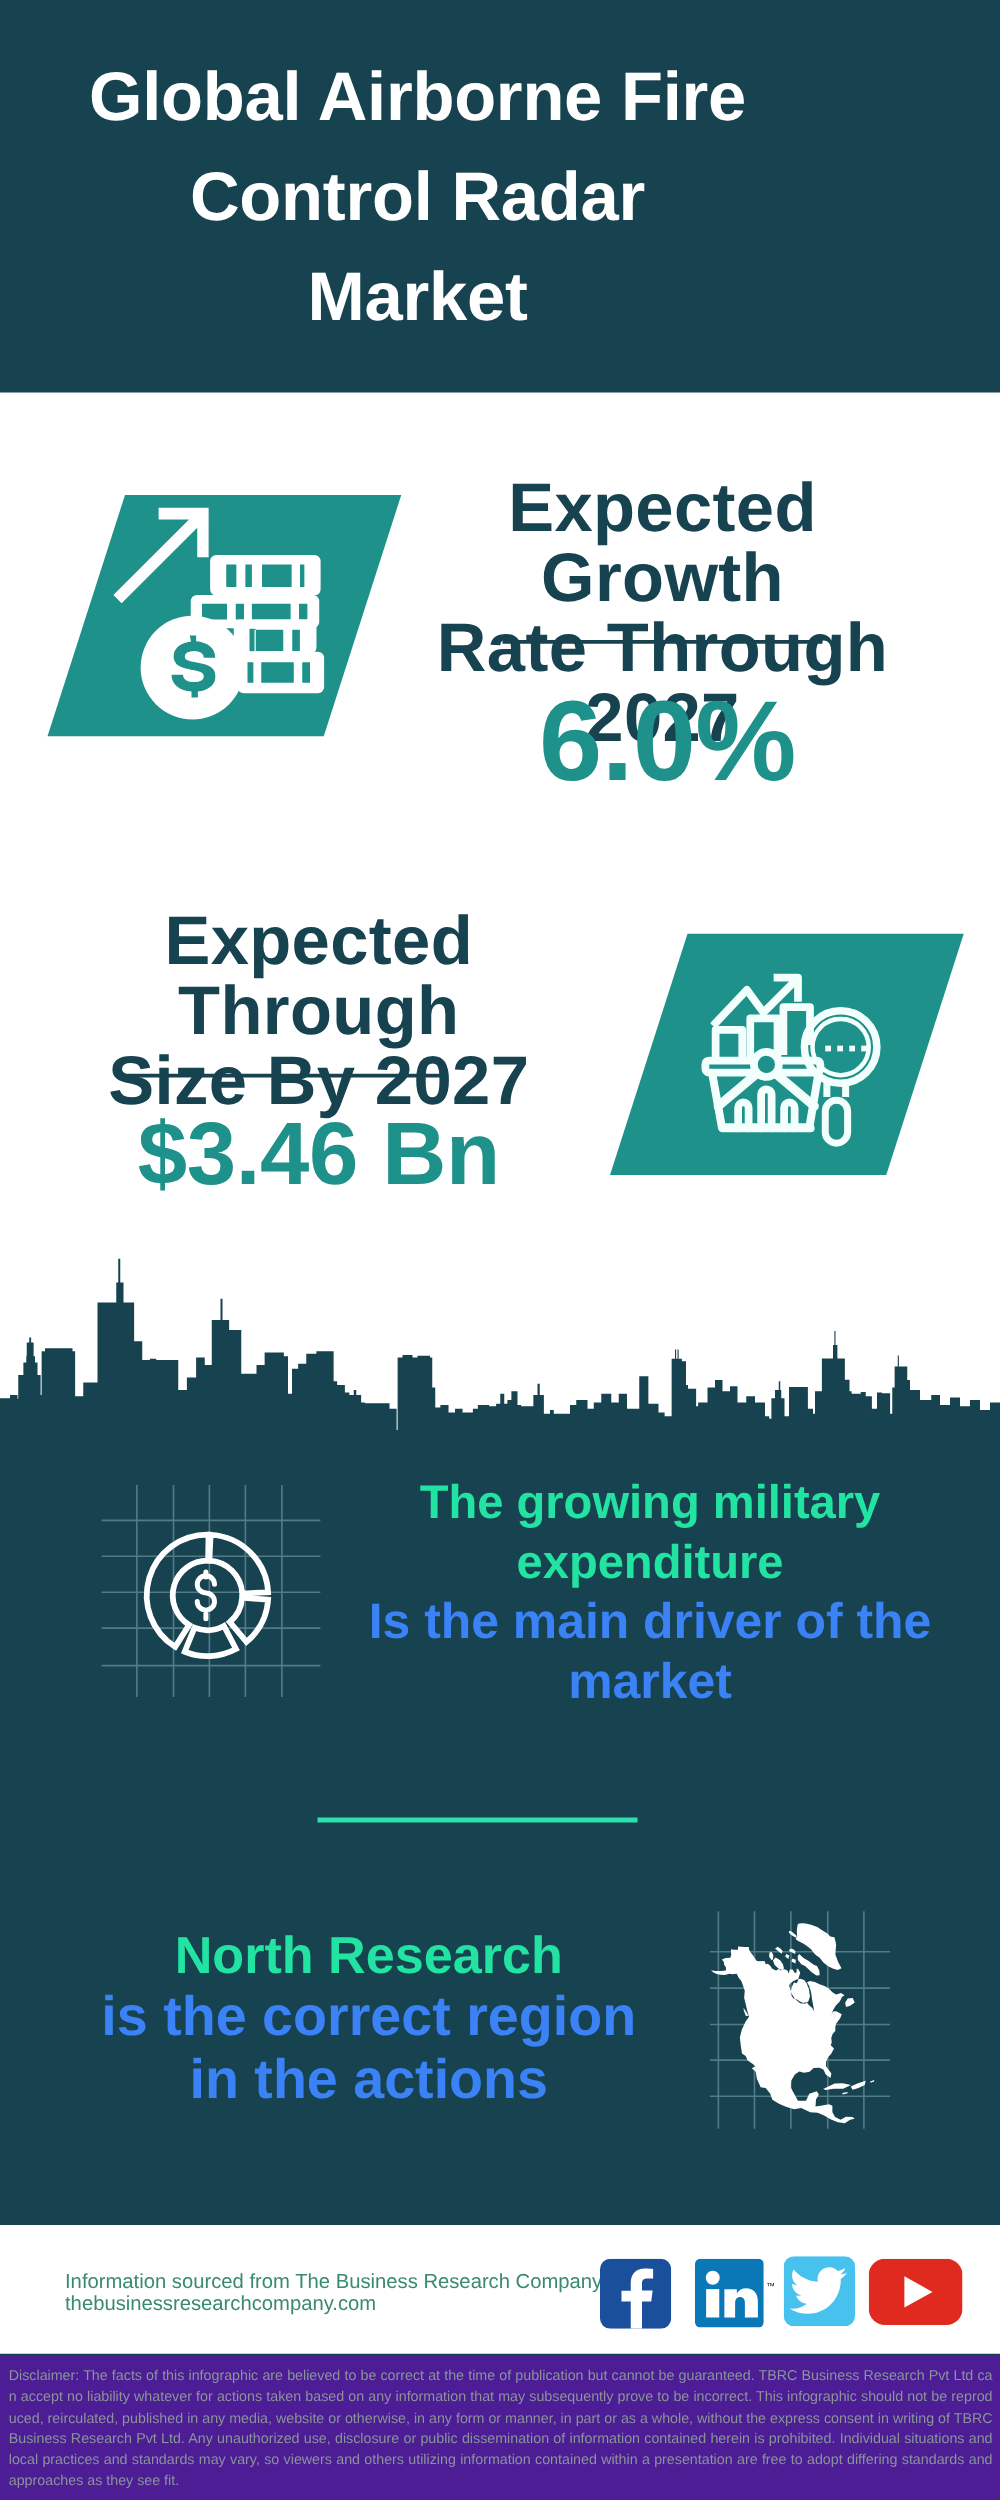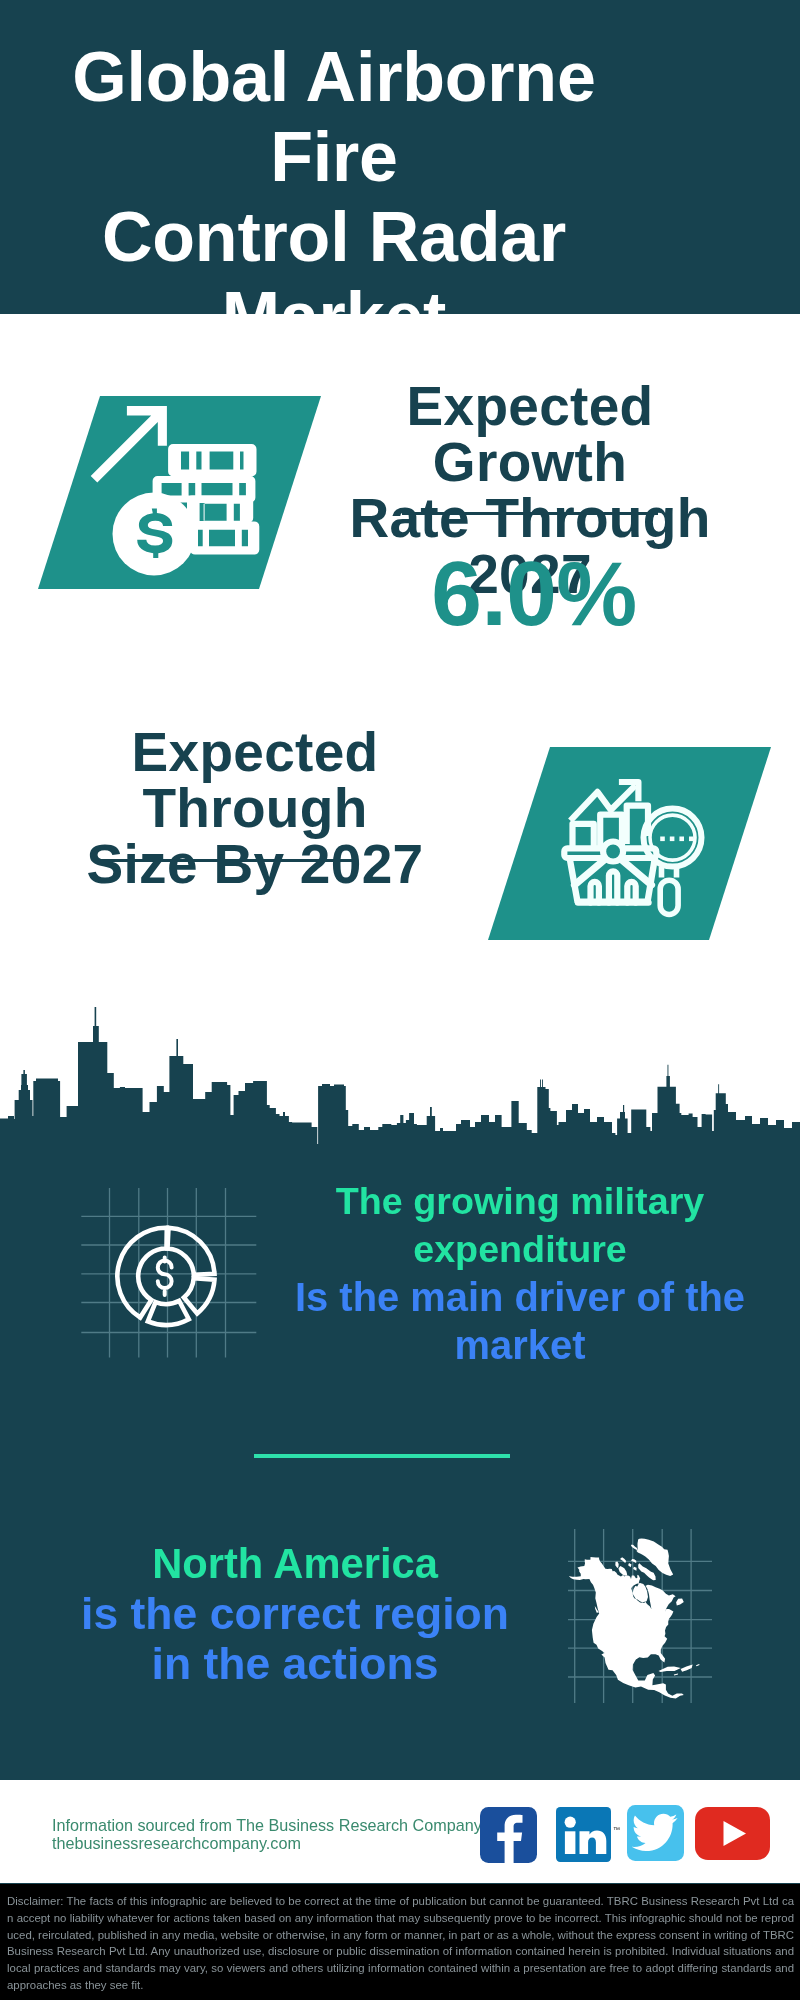--- a/index.html
+++ b/index.html
@@ -3,21 +3,21 @@
 <meta charset="utf-8">
 <style>
   html,body{margin:0;padding:0;}
   body{width:800px;height:2000px;background:#ffffff;
        font-family:"Liberation Sans",sans-serif;overflow:hidden;}
   .page{position:relative;width:800px;height:2000px;background:#fff;}
 
   
   .header{position:absolute;left:0;top:0;width:800px;height:314px;background:#17424f;}
   .header-title{position:absolute;left:0;top:37px;width:668px;text-align:center;
-     color:#fff;font-size:70px;font-weight:bold;line-height:80px;letter-spacing:-0.2px;}
+     color:#fff;font-size:55px;font-weight:bold;line-height:80px;letter-spacing:-0.2px;}
 
   
   .stat-label{color:#17424f;font-size:55px;font-weight:bold;line-height:56px;text-align:center;letter-spacing:0.3px;}
   .stat-divider{height:3px;background:#17424f;}
   .stat-value{color:#1e918a;font-size:91px;font-weight:bold;text-align:center;line-height:80px;letter-spacing:-0.5px;}
 
   
   .darkbody{position:absolute;left:0;top:1144px;width:800px;height:636px;background:#17424f;}
   .mint{color:#22e3a2;}
   .white{color:#3b82f6;font-weight:bold;}
@@ -26,21 +26,21 @@
   .region-text{font-size:44.5px;line-height:50px;}
   .region-text .mint{font-size:41.7px;}
   .body-text b{font-weight:bold;}
   .midrule{position:absolute;height:4px;background:#2ee0ab;}
 
   
   .footbar{position:absolute;left:0;top:1780px;width:800px;height:100px;background:#fff;}
   .source{position:absolute;color:#3a8a6e;font-size:16.2px;line-height:18px;white-space:nowrap;margin-left:15px;}
   .social{position:absolute;}
   .tm{position:absolute;left:613px;top:46px;font-size:7px;color:#222;}
-  .disclaimer{position:absolute;left:0;top:1884px;width:800px;height:116px;background:#000000;
+  .disclaimer{position:absolute;left:0;top:1884px;width:800px;height:116px;background:#4c1d95;
      color:#8a9499;font-size:11.41px;line-height:16.8px;}
   .dl-top{position:absolute;left:0;top:1883px;width:800px;height:3.2px;background:#17424f;}
   .dl-text{position:absolute;left:7px;top:9px;width:787px;text-align:justify;word-break:break-all;}
 </style>
 </head>
 <body>
 
 <div class="page">
 
   <div class="header">
@@ -84,20 +84,21 @@
   <div class="stat-divider" style="left:402px;top:512px;width:256px;position:absolute;"></div>
   <div class="stat-value" style="position:absolute;left:344px;top:554px;width:380px;">6.0%</div>
 
   <div style="position:absolute;left:65px;top:724px;width:380px;">
     <div class="stat-label">
       <div>Expected Through</div>
       <div>Size By 2027</div>
     </div>
   </div>
   <div class="stat-divider" style="left:99px;top:859px;width:256px;position:absolute;"></div>
+  <div class="stat-value" style="position:absolute;left:65px;top:884px;width:380px;font-size:71px;letter-spacing:-0.3px;">$3.46 Bn</div>
   <svg id="stat2-icon" width="300" height="210" viewBox="0 0 300 210" style="position:absolute;left:480px;top:740px;">
     <polygon points="70,7 291,7 229,200 8,200" fill="#1e918a"></polygon>
     <g fill="none" stroke="#f2fffd" stroke-width="6.2" stroke-linecap="round" stroke-linejoin="round">
 
       <polyline points="92.5,78.4 117.5,51.9 130.8,70 153.2,47.6" stroke-linecap="square"></polyline>
 
       <polyline points="142,42 158.4,42 158.4,58.2" stroke-linecap="square"></polyline>
 
       <polyline points="92.5,106 92.5,83.8 113.8,83.8 113.8,110" stroke-linecap="butt"></polyline>
       <polyline points="120.2,106 120.2,74.7 142,74.7 142,110" stroke-linecap="butt"></polyline>
@@ -159,21 +160,21 @@
   </svg>
   <div class="body-text" style="position:absolute;left:290px;top:1177px;width:460px;">
     <div class="mint"><b>The growing military</b></div>
     <div class="mint"><b>expenditure</b></div>
     <div class="white">Is the main driver of the</div>
     <div class="white">market</div>
   </div>
   <div class="midrule" style="left:254px;top:1454px;width:256px;"></div>
 
   <div class="body-text region-text" style="position:absolute;left:55px;top:1539px;width:480px;">
-    <div class="mint"><b>North America</b></div>
+    <div class="mint"><b>North Research</b></div>
     <div class="white">is the correct region</div>
     <div class="white">in the actions</div>
   </div>
   <svg id="map-icon" width="170" height="205" viewBox="0 0 170 205" style="position:absolute;left:555px;top:1515px;">
     <g stroke="#507b87" stroke-width="1.3">
       <path d="M19.7,14 V188 M48.6,14 V188 M77.7,14 V188 M107.2,14 V188 M136.1,14 V188"></path>
       <path d="M13,46.4 H157 M13,75.5 H157 M13,104.6 H157 M13,133.1 H157 M13,162 H157"></path>
     </g>
     <path fill-rule="evenodd" fill="#ffffff" d="M29.8,44.3 L31.9,44.7 L33.7,44.7 L35.4,44.7 L35.5,42.1 L38.0,42.3 L41.0,42.6 L44.1,42.5 L44.1,44.1 L45.1,46.4 L46.9,48.5 L48.7,51.3 L50.4,53.8 L52.5,54.0 L54.9,53.8 L56.8,53.9 L57.6,56.3 L59.3,56.0 L61.4,57.7 L62.6,59.7 L64.1,60.5 L65.9,61.4 L68.1,60.0 L69.6,61.4 L71.3,60.2 L73.9,60.8 L75.2,61.8 L76.0,63.9 L76.8,60.6 L79.1,60.6 L80.9,63.3 L82.3,63.0 L82.3,59.8 L83.8,60.5 L85.2,63.4 L84.3,65.8 L83.5,69.3 L82.3,71.6 L80.2,70.9 L78.5,74.3 L77.6,78.6 L78.3,81.8 L79.9,83.7 L82.5,84.5 L84.9,86.2 L87.7,87.4 L90.3,86.6 L92.0,89.0 L95.0,91.5 L96.4,94.3 L95.7,90.1 L94.7,84.9 L94.0,79.6 L92.7,74.4 L90.6,70.7 L92.9,69.8 L96.9,70.5 L100.6,72.3 L104.6,73.8 L107.8,75.6 L110.9,78.7 L113.9,80.6 L117.8,79.3 L120.6,81.2 L118.6,82.5 L116.8,86.2 L113.7,89.3 L111.5,92.9 L110.0,97.1 L111.4,94.1 L114.1,93.9 L118.4,96.4 L117.1,99.5 L115.8,101.4 L113.9,103.9 L113.2,106.8 L113.3,109.6 L111.1,112.1 L110.0,115.4 L110.4,118.7 L109.6,121.2 L112.2,123.7 L110.1,127.8 L107.5,130.8 L105.8,134.6 L105.8,137.9 L110.1,143.7 L109.4,147.4 L105.6,144.5 L103.7,140.6 L100.5,139.2 L95.9,139.3 L92.7,142.4 L88.2,143.1 L84.4,142.2 L80.9,144.6 L77.9,149.6 L77.6,154.9 L83.3,165.6 L89.8,165.5 L92.4,160.0 L98.4,158.0 L100.1,160.5 L97.8,164.5 L97.4,170.2 L101.6,169.5 L108.2,168.3 L110.9,169.6 L110.9,174.8 L113.1,178.6 L117.4,180.8 L121.8,178.4 L127.0,178.6 L128.8,180.0 L125.1,180.7 L120.8,183.6 L115.4,182.8 L109.8,180.5 L104.3,177.3 L99.1,175.1 L93.2,174.8 L86.0,171.4 L80.4,172.4 L73.7,170.3 L68.2,167.9 L62.9,164.7 L61.2,159.9 L57.5,155.3 L53.5,154.8 L50.5,147.9 L49.6,142.4 L46.4,139.6 L49.5,138.0 L46.7,135.8 L43.2,133.4 L41.5,129.7 L38.6,127.8 L37.7,122.4 L36.9,115.0 L38.4,108.7 L41.6,102.0 L44.2,98.4 L42.7,93.4 L41.6,88.4 L40.3,83.2 L40.8,77.5 L39.3,73.1 L38.0,69.8 L35.9,67.2 L34.4,63.9 L30.6,64.3 L28.5,63.9 L24.9,64.9 L21.6,64.7 L18.3,64.2 L15.8,62.9 L13.8,61.1 L17.1,61.8 L21.8,61.7 L25.8,61.3 L25.7,58.8 L24.2,56.5 L24.2,54.8 L22.5,52.6 L25.6,51.4 L29.3,51.1 L30.0,48.5 L29.7,46.3 Z M82.7,33.9 L82.5,30.8 L82.5,28.2 L82.9,26.2 L83.1,24.5 L84.3,23.7 L86.6,23.6 L89.6,23.8 L93.8,24.8 L98.8,26.6 L103.3,29.5 L106.9,31.8 L109.2,34.2 L112.5,34.8 L113.3,37.8 L113.9,41.0 L113.6,44.6 L113.3,48.5 L115.5,54.6 L118.2,59.5 L115.2,61.0 L111.2,59.7 L107.5,57.9 L103.7,55.0 L100.7,51.1 L97.1,48.5 L93.8,44.4 L90.3,41.6 L87.5,39.7 L85.1,38.6 L82.9,37.4 L81.5,36.1 L82.0,34.8 Z M98.6,57.7 L96.0,56.8 L91.3,53.3 L87.8,51.4 L84.3,48.2 L83.2,49.7 L83.3,53.0 L86.3,56.5 L89.1,57.7 L91.6,60.2 L94.1,62.5 L98.1,65.3 L100.7,65.1 L100.5,61.5 Z M70.0,60.8 L67.5,59.5 L64.7,56.9 L63.4,53.4 L65.3,51.0 L67.3,52.0 L69.3,53.3 L71.4,56.6 L72.2,59.8 Z M62.3,53.1 L60.3,50.3 L60.5,47.0 L62.4,46.5 L63.7,49.1 L63.4,52.3 Z M82.4,35.3 L79.9,34.1 L77.6,32.6 L75.9,30.8 L76.7,29.5 L78.3,30.1 L80.1,31.7 L82.0,33.1 Z M81.2,48.1 L78.0,46.6 L76.1,45.8 L77.1,44.0 L79.3,44.2 L81.3,45.8 Z M70.2,48.0 L67.3,45.6 L65.0,44.0 L67.1,42.3 L69.3,43.7 L71.2,46.0 Z M75.7,52.2 L73.1,50.2 L74.0,48.1 L76.5,49.4 Z M81.4,55.7 L78.1,54.1 L78.9,51.8 L81.6,52.8 Z M121.8,90.6 L125.1,89.6 L128.8,86.9 L127.1,83.4 L123.2,83.7 L121.1,87.2 Z M103.5,156.1 L112.7,151.8 L119.1,151.5 L125.8,152.9 L119.5,155.9 L111.8,156.0 L105.6,156.9 Z M125.6,154.1 L131.4,151.5 L137.6,149.6 L136.7,152.9 L131.8,155.3 L127.1,156.7 Z M41.7,97.8 L40.1,93.5 L39.8,91.1 L41.8,94.2 L43.8,97.6 Z M118.8,159.4 L123.1,158.6 L123.0,159.6 L119.2,160.6 Z M141.0,150.3 L144.2,148.9 L144.5,149.9 L141.5,151.2 Z M76.3,73.4 L78.1,79.6 L81.0,84.2 L85.1,87.5 L89.0,88.0 L91.7,86.0 L93.0,82.1 L92.2,76.8 L90.4,71.8 L88.3,68.9 L85.2,68.0 L81.8,68.7 L78.5,70.5 L77.0,71.9 Z"></path>
   </svg>

